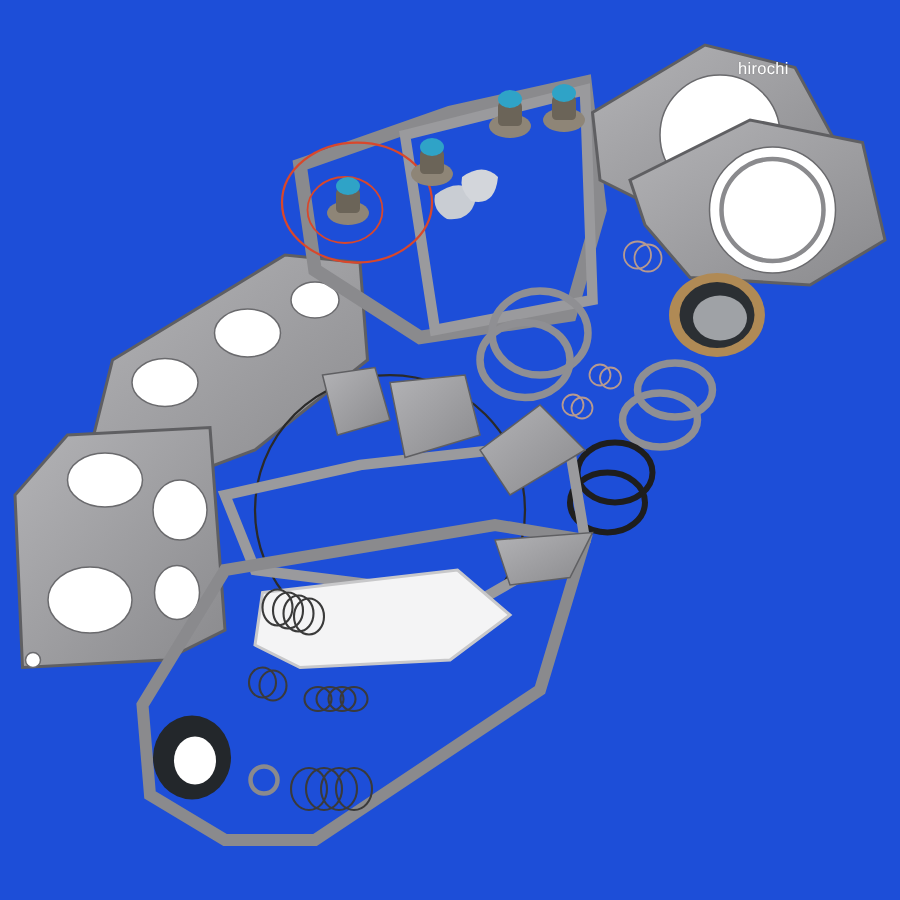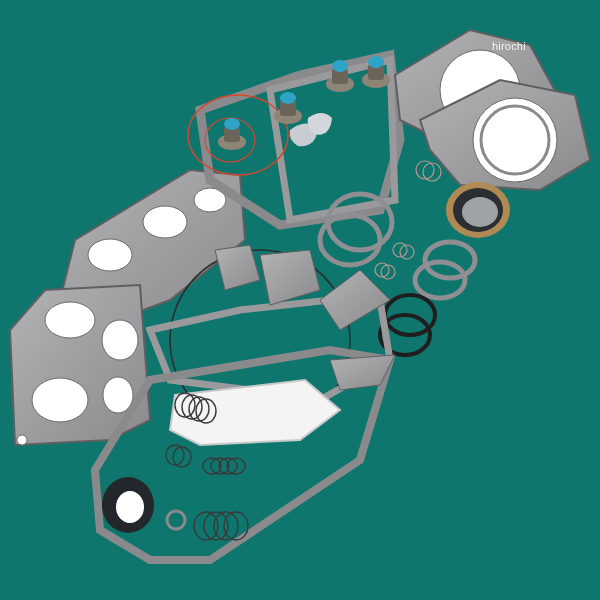--- a/index.html
+++ b/index.html
@@ -1,19 +1,19 @@
 <!DOCTYPE html>
 <html><head>
   <meta charset="utf-8">
   <style>
     html, body { margin: 0; padding: 0; background: #ffffff; }
     .canvas {
       position: relative;
       width: 600px; height: 600px;
-      background: #0f766e;
+      background: #1d4ed8;
       overflow: hidden;
     }
     .canvas svg { position: absolute; left: 0; top: 0; }
     .watermark {
       position: absolute;
       left: 492px; top: 40px;
       font-family: "Liberation Sans", sans-serif;
       font-size: 11px;
       color: #ffffff;
       letter-spacing: 0.2px;

